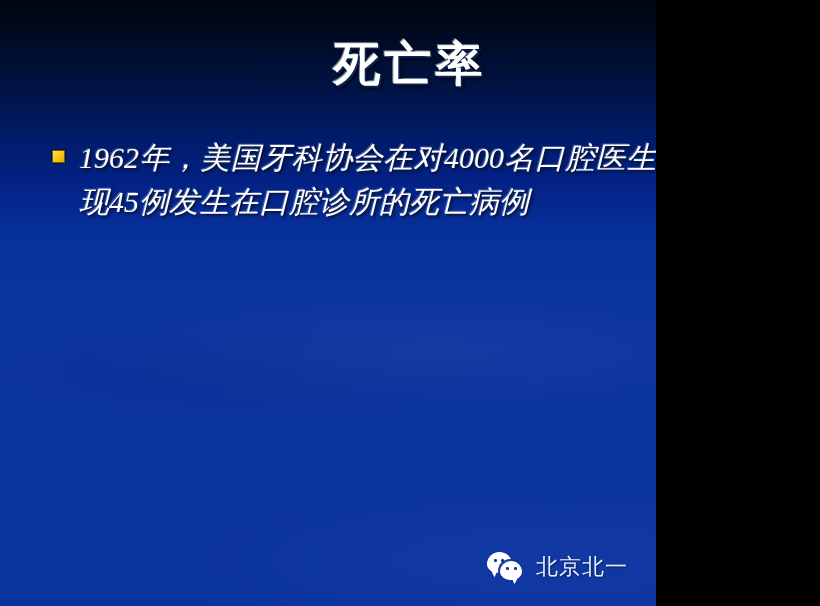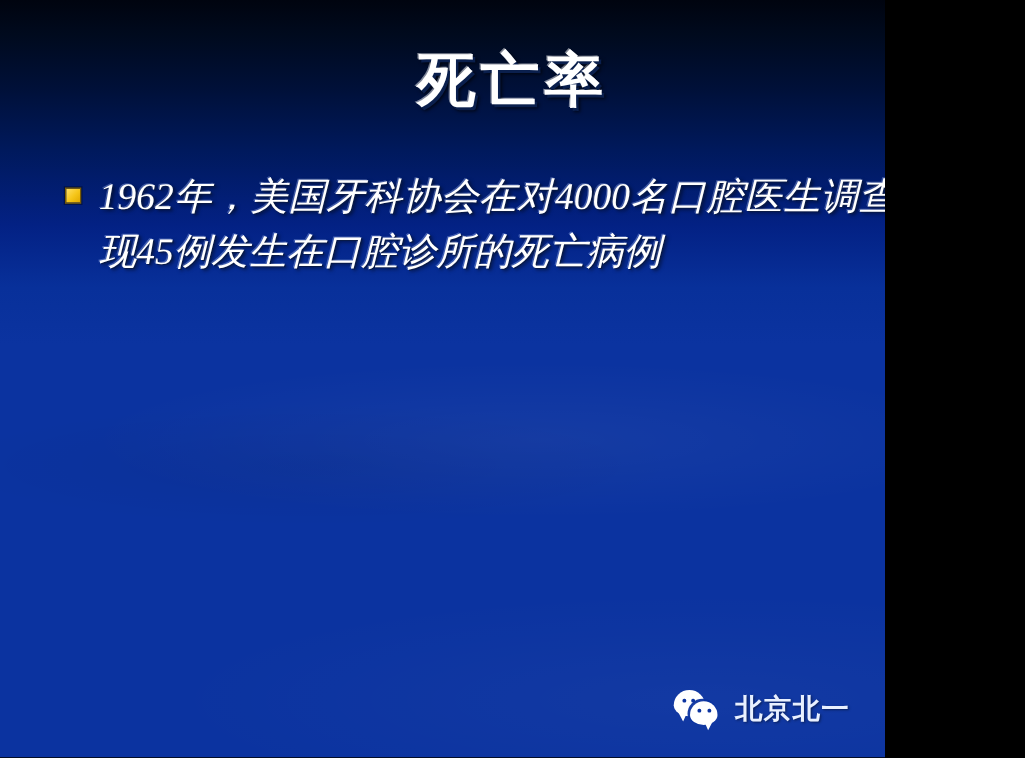--- a/index.html
+++ b/index.html
@@ -3,21 +3,21 @@
 <meta charset="utf-8">
 <style>
   html, body {
     margin: 0;
     padding: 0;
     background: #000000;
   }
 
   #slide {
     position: relative;
-    width: 708px;
+    width: 656px;
     height: 606px;
     overflow: hidden;
     font-family: "Liberation Serif", "DejaVu Serif", serif;
     background:
       linear-gradient(180deg,
         #00040f 0px,
         #000a1e 28px,
         #001038 70px,
         #00195c 120px,
         #032184 180px,
@@ -96,21 +96,20 @@
   }
 
   
   #watermark {
     position: absolute;
     right: 28px;
     bottom: 24px;
     display: flex;
     align-items: flex-start;
     gap: 9px;
-    font-weight: bold;
   }
 
   #watermark .wechat-logo {
     position: relative;
     width: 40px;
     height: 30px;
     flex: 0 0 auto;
   }
 
   #watermark .bubble-big {

